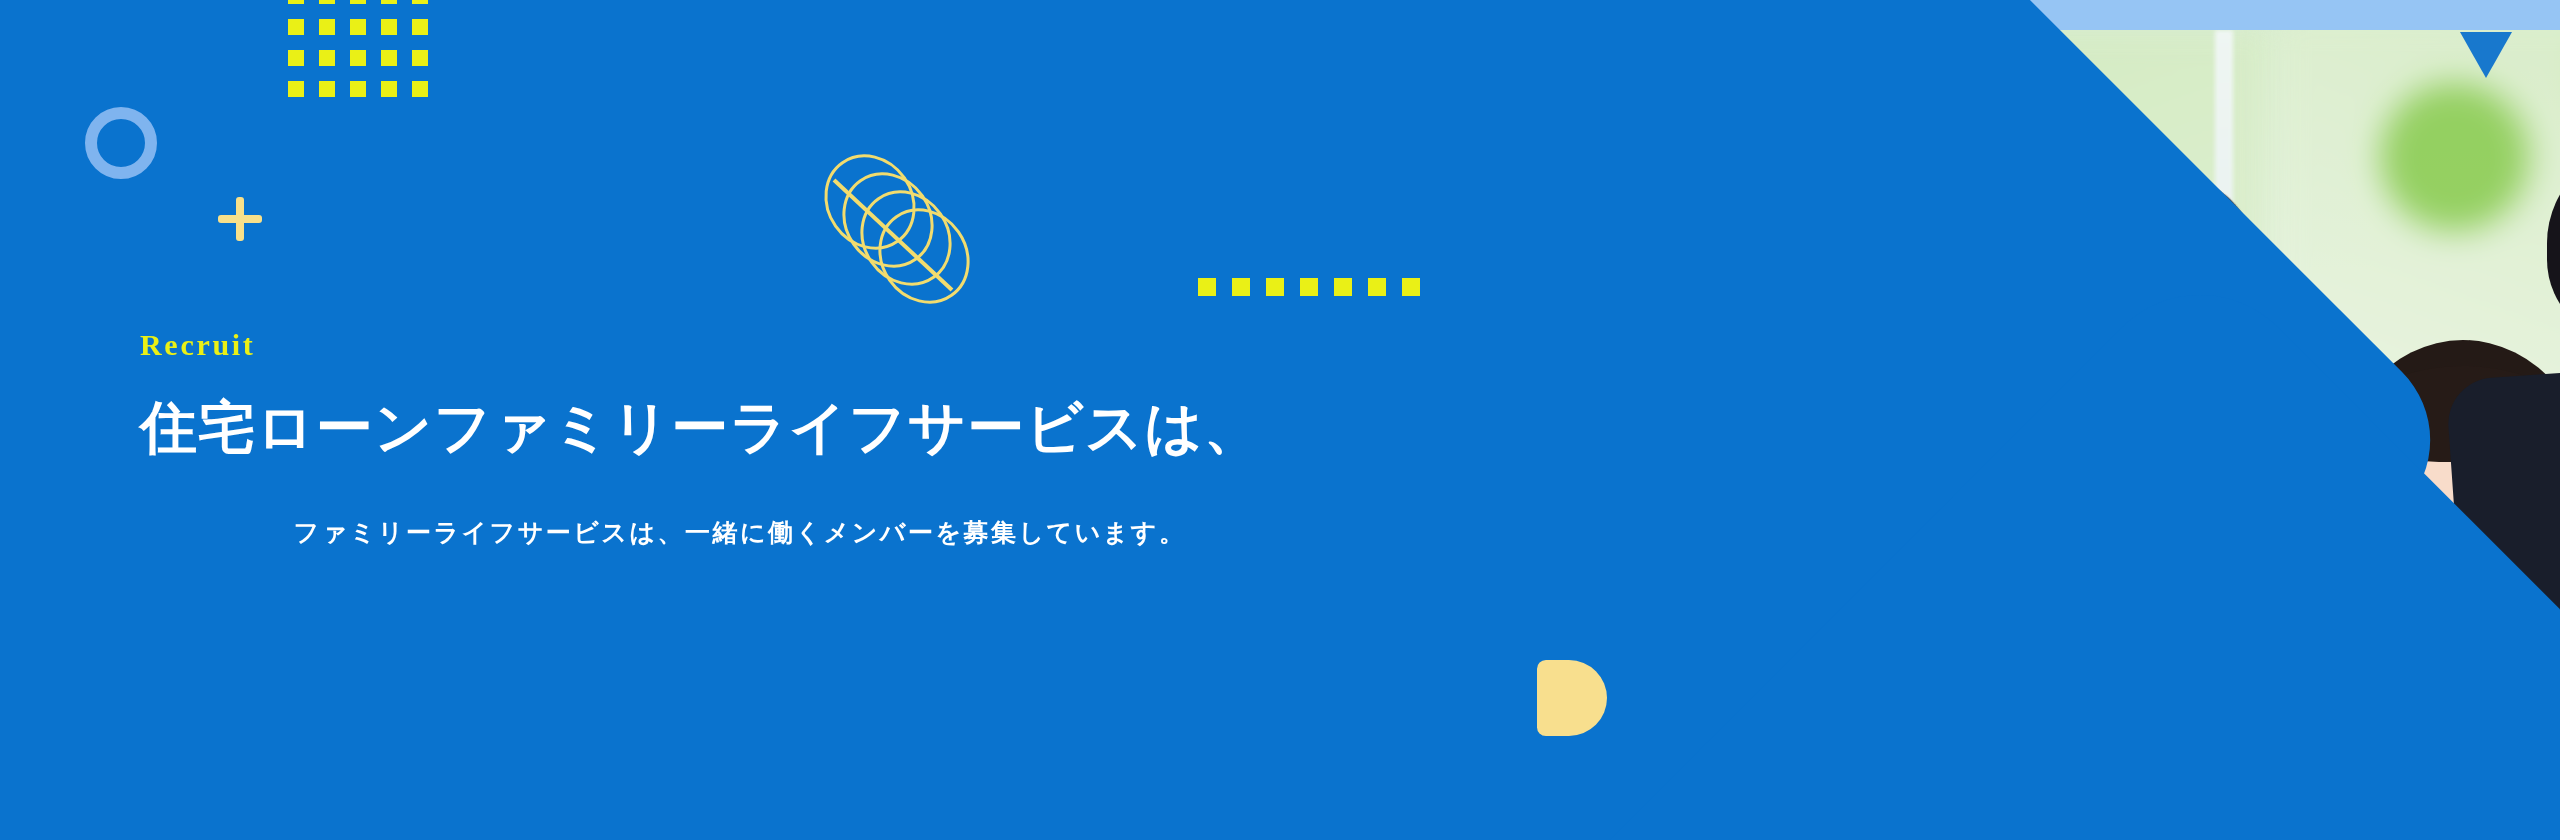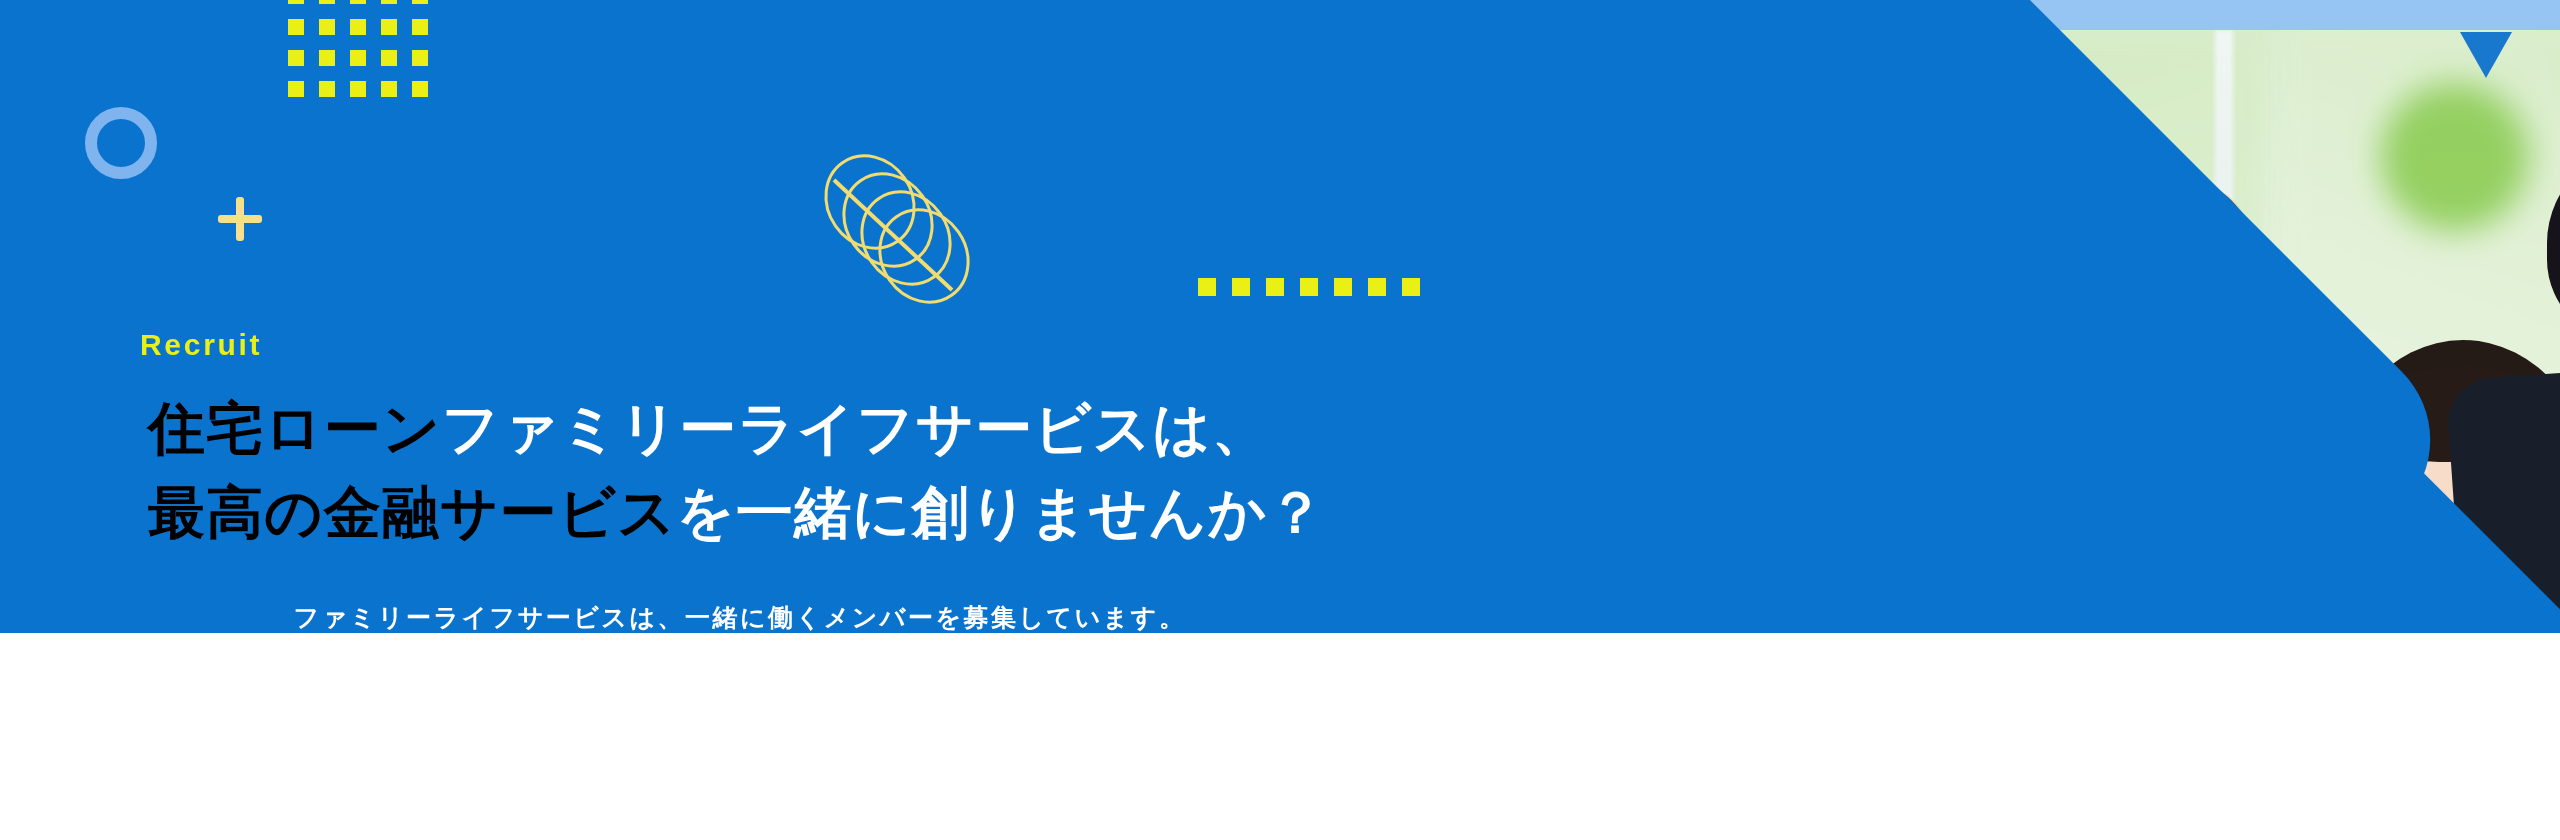--- a/index.html
+++ b/index.html
@@ -2,24 +2,24 @@
 <html lang="ja"><head>
 <meta charset="utf-8">
 <title>Recruit Banner</title>
 <style>
   * { margin:0; padding:0; box-sizing:border-box; }
   html,body { background:#ffffff; }
 
   .banner {
     position:relative;
     width:2560px;
-    height:633px;
+    height:840px;
     overflow:hidden;
     background:#0a73ce;
-    font-family:Liberation Sans, sans-serif;
+    font-family:Liberation Serif, serif;
   }
 
   
   .photo-stage{
     position:absolute;
     top:0; right:0;
     width:1360px; height:840px;
     overflow:hidden;
   }
   
@@ -237,21 +237,21 @@
   .copy{ position:absolute; left:140px; top:330px; width:1200px; }
 
   .eyebrow{
     font-size:30px; font-weight:700; letter-spacing:.09em;
     color:#eaf016; margin-bottom:26px; line-height:1;
   }
   .headline{
     font-size:57px; font-weight:700; color:#ffffff;
     line-height:1.48; letter-spacing:.02em; white-space:nowrap;
   }
-  .headline .hl{ color:#000000;margin-left:8px; }
+  .headline .hl{ color:#ffffff; }
   .lede{
     margin-top:44px;
     font-size:25px; font-weight:600; color:#ffffff;
     letter-spacing:.10em; line-height:1.5; white-space:nowrap;text-align:center;
   }
 </style>
 </head>
 <body>
 
 <div class="banner">
@@ -372,18 +372,17 @@
       <span></span>
   </div>
 
   <div class="quarter"></div>
 
   <div class="copy">
     <div class="eyebrow">Recruit</div>
 
     <div class="headline"><span class="hl">住宅ローン</span><span>ファミリーライフサービスは、</span></div>
 
-    <div class="headline"><span class="hl">最高の金融サービス</span><span>を一緒に創りませんか？</span></div>
 
     <div class="lede">ファミリーライフサービスは、一緒に働くメンバーを募集しています。</div>
   </div>
 
 </div>
 
 </body></html>

